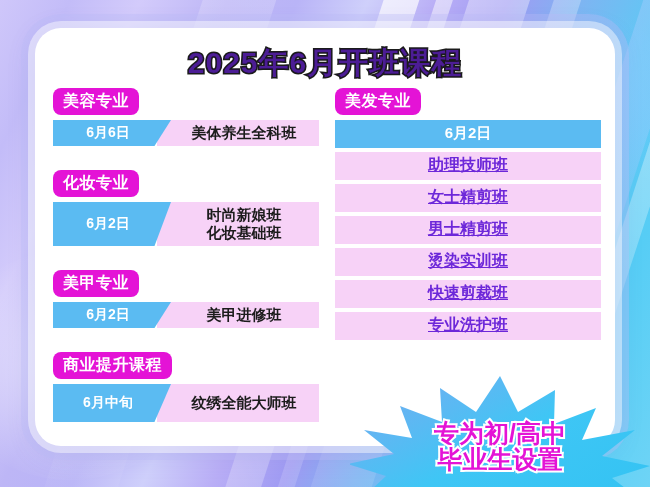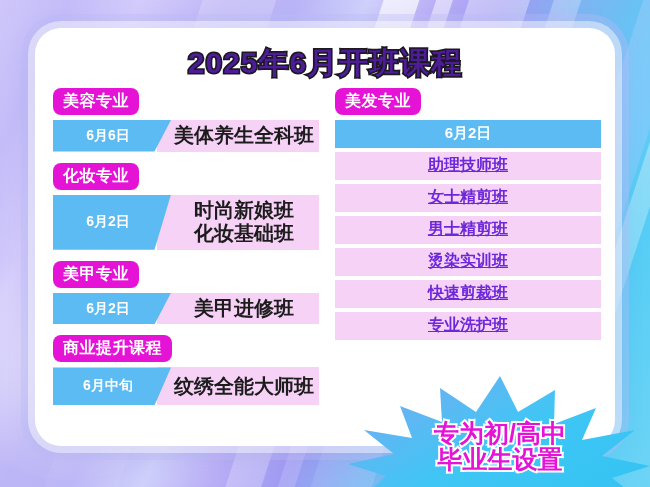--- a/index.html
+++ b/index.html
@@ -45,33 +45,33 @@
   .col{position:absolute;top:0;}
   .col-left{left:18px;width:266px;}
   .col-right{left:300px;width:266px;}
 
   .tag{
     display:inline-block;background:#E413D6;color:#ffffff;
     font-size:16px;font-weight:bold;line-height:1;
     padding:5px 10px 6px;border-radius:8px;margin-bottom:5px;
     letter-spacing:.5px;
   }
-  .block{margin-bottom:11px;}
+  .block{margin-bottom:24px;}
 
   
   .row{position:relative;display:flex;width:100%;min-height:26px;margin-bottom:0;}
   .date{
     position:relative;background:#5BBBF2;color:#ffffff;
     font-size:14px;font-weight:bold;display:flex;align-items:center;
     justify-content:center;width:118px;flex:0 0 118px;
     clip-path:polygon(0 0,100% 0,86% 100%,0 100%);
     padding-right:8px;box-sizing:border-box;
   }
   .course{
-    background:#F7D2F7;color:#1c1c1c;font-size:20px;font-weight:bold;
+    background:#F7D2F7;color:#1c1c1c;font-size:15px;font-weight:bold;
     flex:1;display:flex;flex-direction:column;align-items:center;
     justify-content:center;text-align:left;line-height:1.18;
     margin-left:-14px;padding:4px 4px 4px 16px;box-sizing:border-box;
   }
   .course span{display:block;}
 
   
   .rhead{
     background:#5BBBF2;color:#ffffff;font-size:15px;font-weight:bold;
     text-align:center;padding:4px 0 5px;

